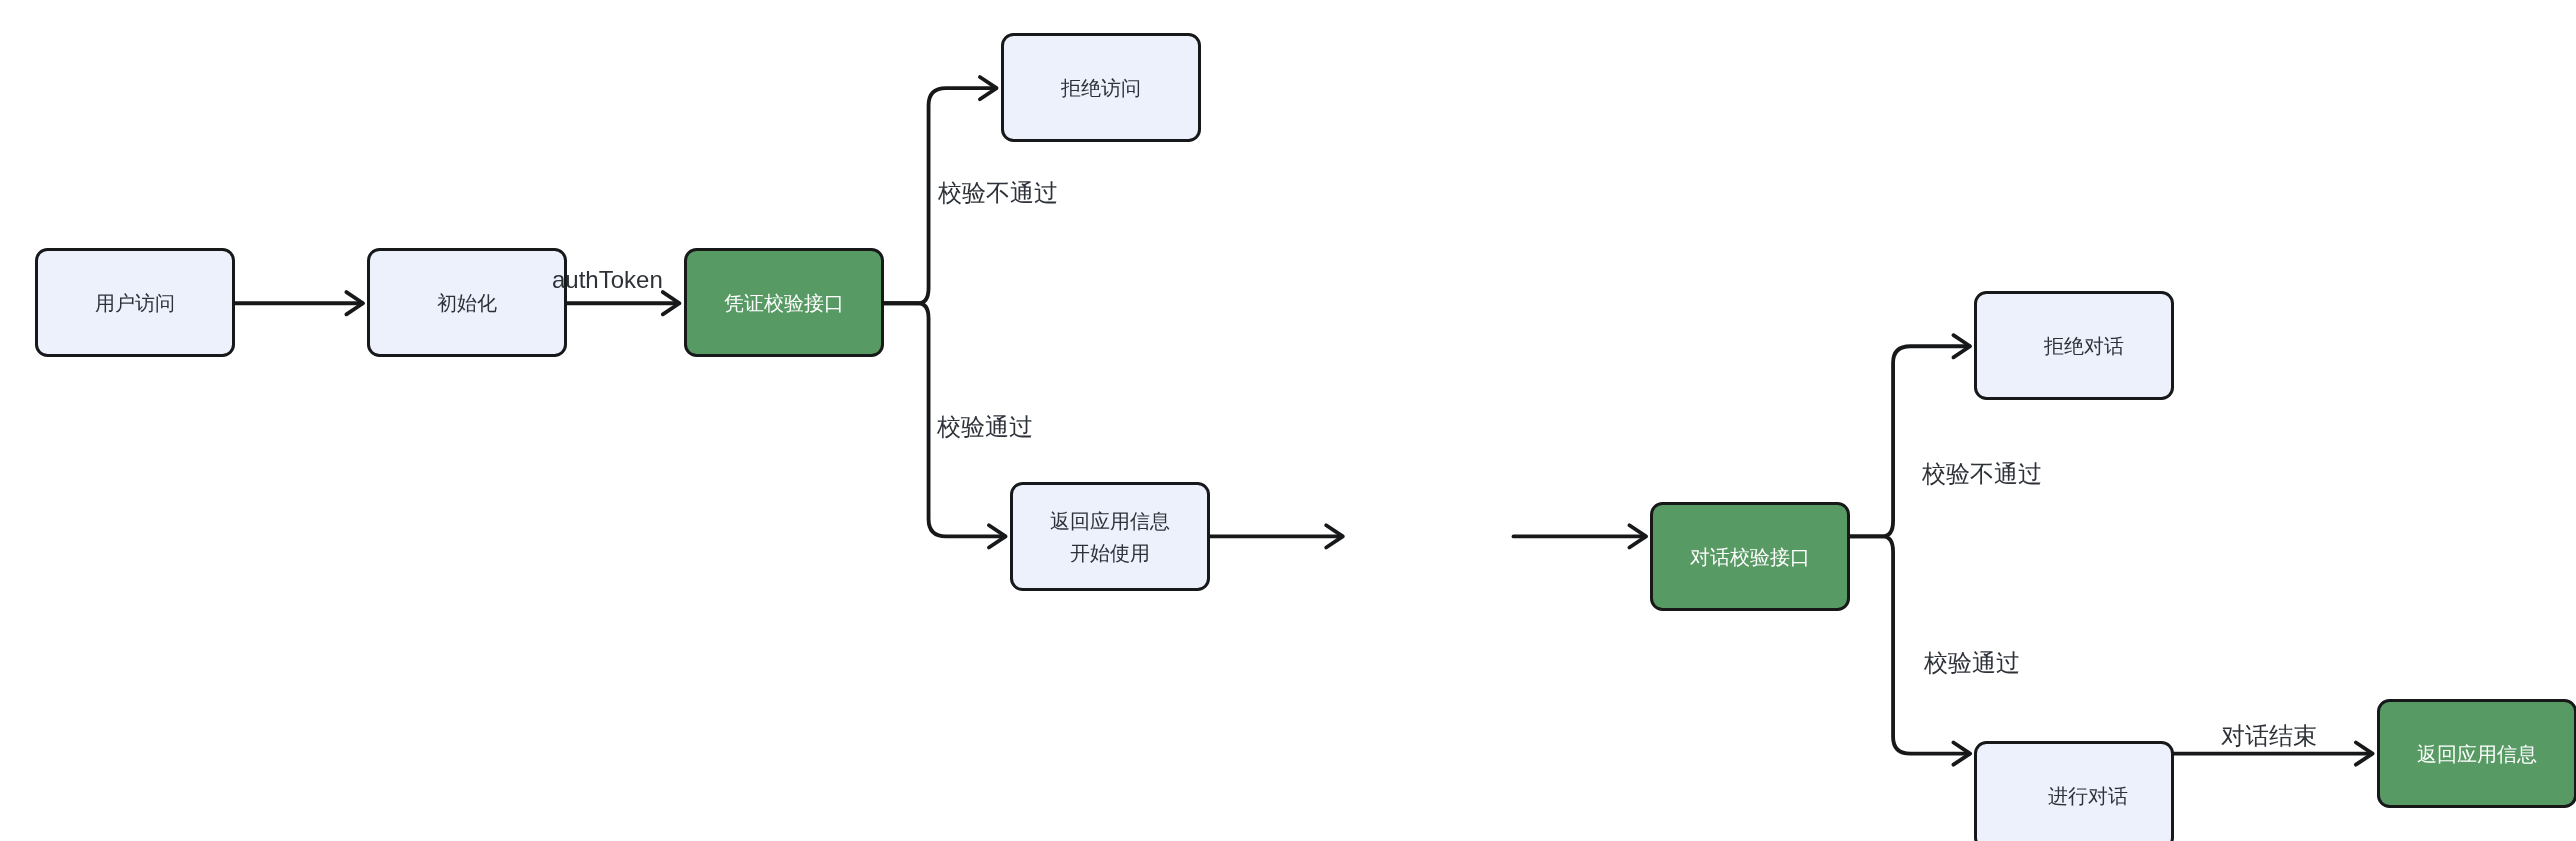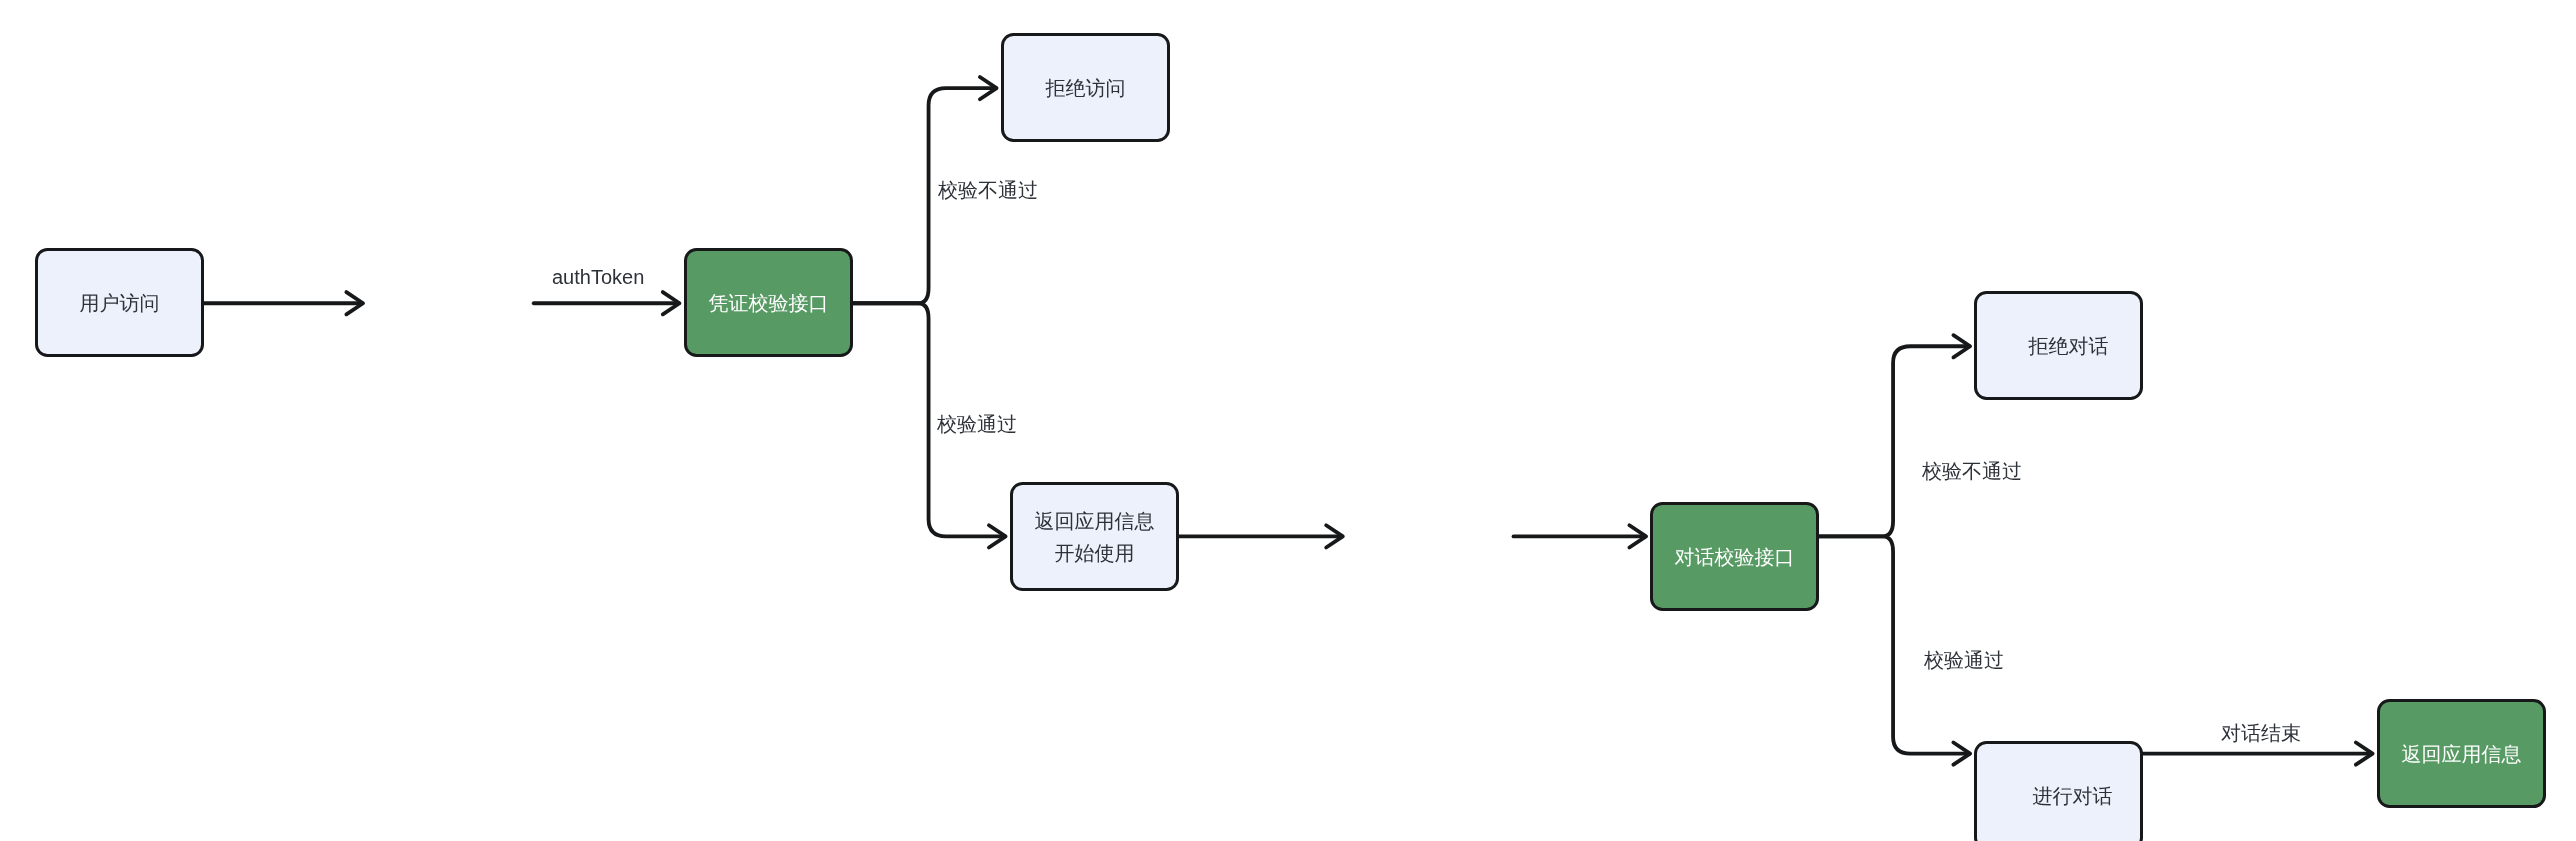--- a/index.html
+++ b/index.html
@@ -18,42 +18,42 @@
   }
   .edge {
     fill: none;
     stroke: var(--connector, #17181a);
     stroke-width: 5.5;
     stroke-linecap: round;
     stroke-linejoin: round;
   }
   .node {
     position: absolute;
-    width: 169px;
+    width: 200px;
     height: 109px;
     box-sizing: border-box;
     border: 3.5px solid var(--border, #17181a);
     border-radius: 12.5px;
     background: var(--node-fill, #edf1fb);
     display: flex;
     align-items: center;
     justify-content: center;
     text-align: center;
     font-size: 20px;
     line-height: 1.6;
     color: var(--text, #2d3138);
     white-space: pre-line;
   }
   .node.accent {
     background: var(--accent, #589a64);
     color: var(--accent-text, #ffffff);
   }
   .edge-label {
     position: absolute;
-    font-size: 20px;
+    font-size: 24px;
     color: var(--text, #2d3138);
     white-space: nowrap;
   }
 </style>
 </head>
 <body>
 
 <div class="canvas">
 
   <svg class="edges" viewBox="0 0 3712 1212" xmlns="http://www.w3.org/2000/svg">
@@ -71,20 +71,23 @@
     <path class="edge" d="M 2181 773 H 2371" marker-end="url(#arrowhead)"></path>
     <path class="edge" d="M 2618 773 H 2713 C 2723 773 2728 766 2728 751 V 523 Q 2728 499 2753 499 H 2838" marker-end="url(#arrowhead)"></path>
     <path class="edge" d="M 2618 773 H 2713 C 2723 773 2728 780 2728 795 V 1062 Q 2728 1086 2753 1086 H 2838" marker-end="url(#arrowhead)"></path>
     <path class="edge" d="M 3085 1086 H 3418" marker-end="url(#arrowhead)"></path>
   </svg>
 
   <div class="node" style="left:35px; top:248px;">
     <span>用户访问</span>
   </div>
 
+  <div class="node" style="left:367px; top:248px;">
+    <span>初始化</span>
+  </div>
 
   <div class="node accent" style="left:684px; top:248px;">
     <span>凭证校验接口</span>
   </div>
 
   <div class="node" style="left:1001px; top:33px;">
     <span>拒绝访问</span>
   </div>
 
   <div class="node" style="left:1010px; top:482px;">

